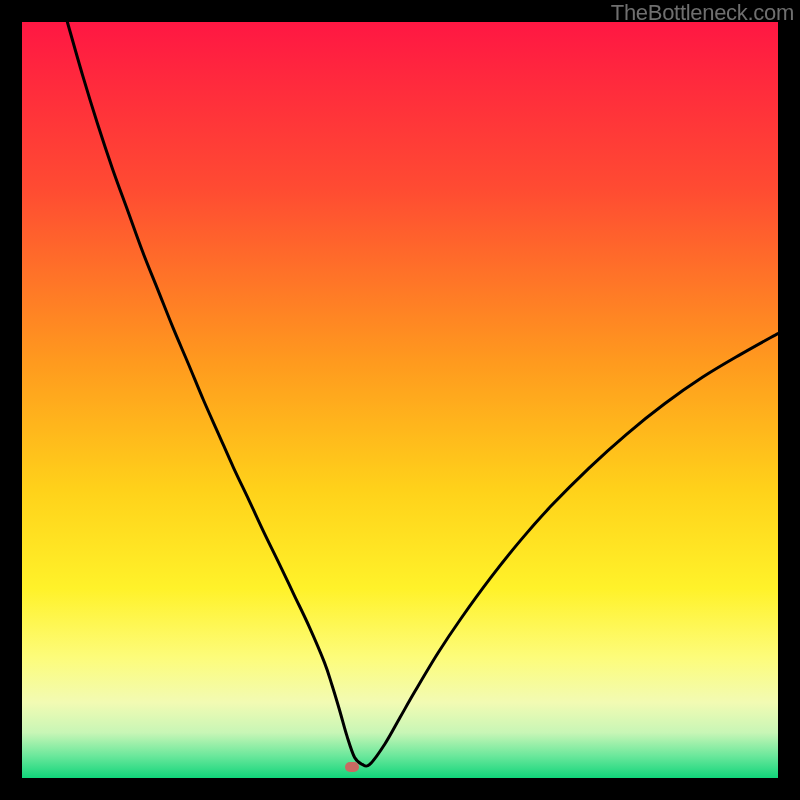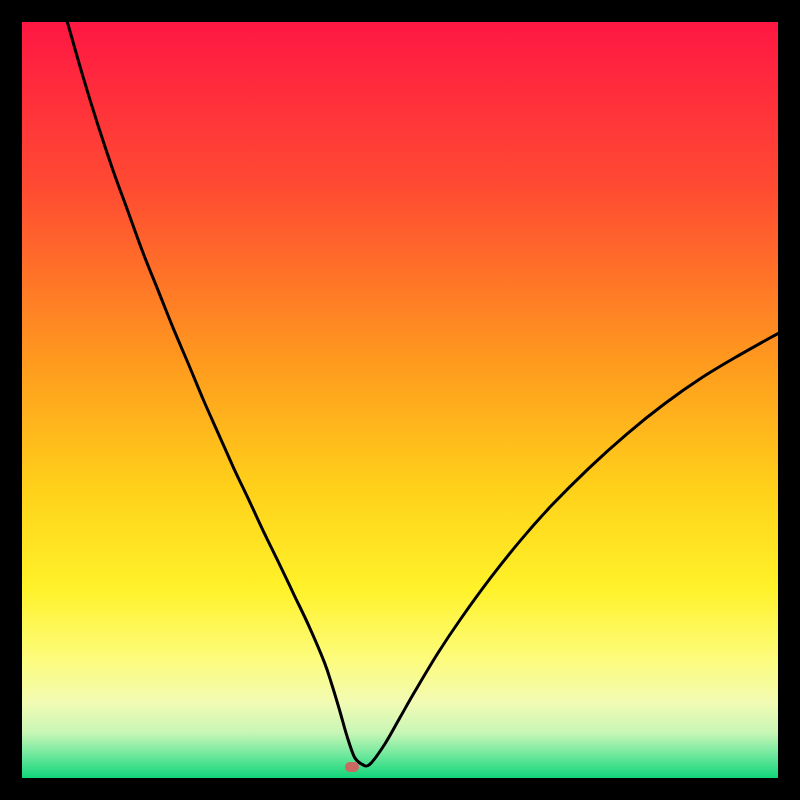--- a/index.html
+++ b/index.html
@@ -84,14 +84,15 @@
     </svg>
 
     <svg class="curve-svg" viewBox="0 0 756 756" preserveAspectRatio="none">
       <path id="curve-path" d="M 45.36 0 C 47.88 8.819999999999993, 55.440000000000005 35.909999999999954, 60.480000000000004 52.91999999999996 C 65.52000000000001 69.92999999999996, 70.56 86.31000000000006, 75.60000000000001 102.06000000000006 C 80.64000000000001 117.81000000000006, 85.68 132.92999999999998, 90.72 147.41999999999996 C 95.75999999999999 161.90999999999994, 100.8 175.14, 105.84 189 C 110.88000000000001 202.86, 115.92000000000002 217.35000000000005, 120.96000000000001 230.58000000000004 C 126 243.81000000000003, 131.04 255.78, 136.07999999999998 268.38 C 141.11999999999998 280.98, 146.16000000000003 293.95799999999997, 151.20000000000002 306.18 C 156.24 318.40200000000004, 161.28 329.7420000000001, 166.32 341.71200000000005 C 171.35999999999999 353.682, 176.4 366.28200000000004, 181.44 378 C 186.48 389.71799999999996, 191.52 400.67999999999995, 196.56 412.02 C 201.6 423.36, 206.64000000000001 435.07800000000003, 211.68 446.04 C 216.72 457.002, 221.76 467.08200000000005, 226.79999999999998 477.79200000000003 C 231.83999999999997 488.502, 236.88 499.71599999999995, 241.92000000000002 510.29999999999995 C 246.96000000000004 520.884, 252.00000000000003 530.8380000000001, 257.04 541.296 C 262.08000000000004 551.754, 267.11999999999995 562.464, 272.15999999999997 573.048 C 277.2 583.632, 282.24 593.586, 287.28000000000003 604.8 C 292.32000000000005 616.0139999999999, 298.62000000000006 630.63, 302.40000000000003 640.332 C 306.18 650.034, 307.44 655.074, 309.96 663.012 C 312.47999999999996 670.9499999999999, 315 679.392, 317.52 687.96 C 320.03999999999996 696.528, 322.56 706.482, 325.08 714.42 C 327.59999999999997 722.358, 330.12 730.9259999999999, 332.64 735.588 C 335.15999999999997 740.25, 337.68 741.258, 340.2 742.392 C 342.71999999999997 743.5260000000001, 343.98 745.7940000000001, 347.76 742.392 C 351.53999999999996 738.99, 357.84 729.792, 362.88 721.98 C 367.92 714.168, 372.96 704.34, 378 695.52 C 383.04 686.6999999999999, 386.82 679.77, 393.12 669.06 C 399.42 658.3499999999999, 408.24 643.23, 415.8 631.26 C 423.36 619.29, 429.65999999999997 609.84, 438.47999999999996 597.24 C 447.29999999999995 584.64, 458.64 568.89, 468.71999999999997 555.66 C 478.79999999999995 542.43, 488.88000000000005 529.83, 498.96000000000004 517.86 C 509.04 505.89000000000004, 517.8599999999999 495.81000000000006, 529.1999999999999 483.84000000000003 C 540.54 471.87, 554.4 458.01000000000005, 567 446.04 C 579.6 434.07, 592.2 422.72999999999996, 604.8000000000001 412.02 C 617.4000000000001 401.31, 630 391.23, 642.6 381.78000000000003 C 655.2 372.33000000000004, 667.8 363.51, 680.4 355.32 C 693 347.13, 705.5999999999999 339.948, 718.1999999999999 332.64 C 730.8 325.332, 749.7 315, 756 311.47200000000004" stroke="#000" stroke-width="3" fill="none" stroke-linecap="round" stroke-linejoin="round"></path>
     </svg>
 
     <div class="marker" id="marker" style="left: 43.7%; top: 98.5%; background: rgb(201, 106, 98);"></div>
 
   </div>
 
+  <div class="attribution">TheBottleneck.com</div>
 
 </div>
 
 </body></html>

